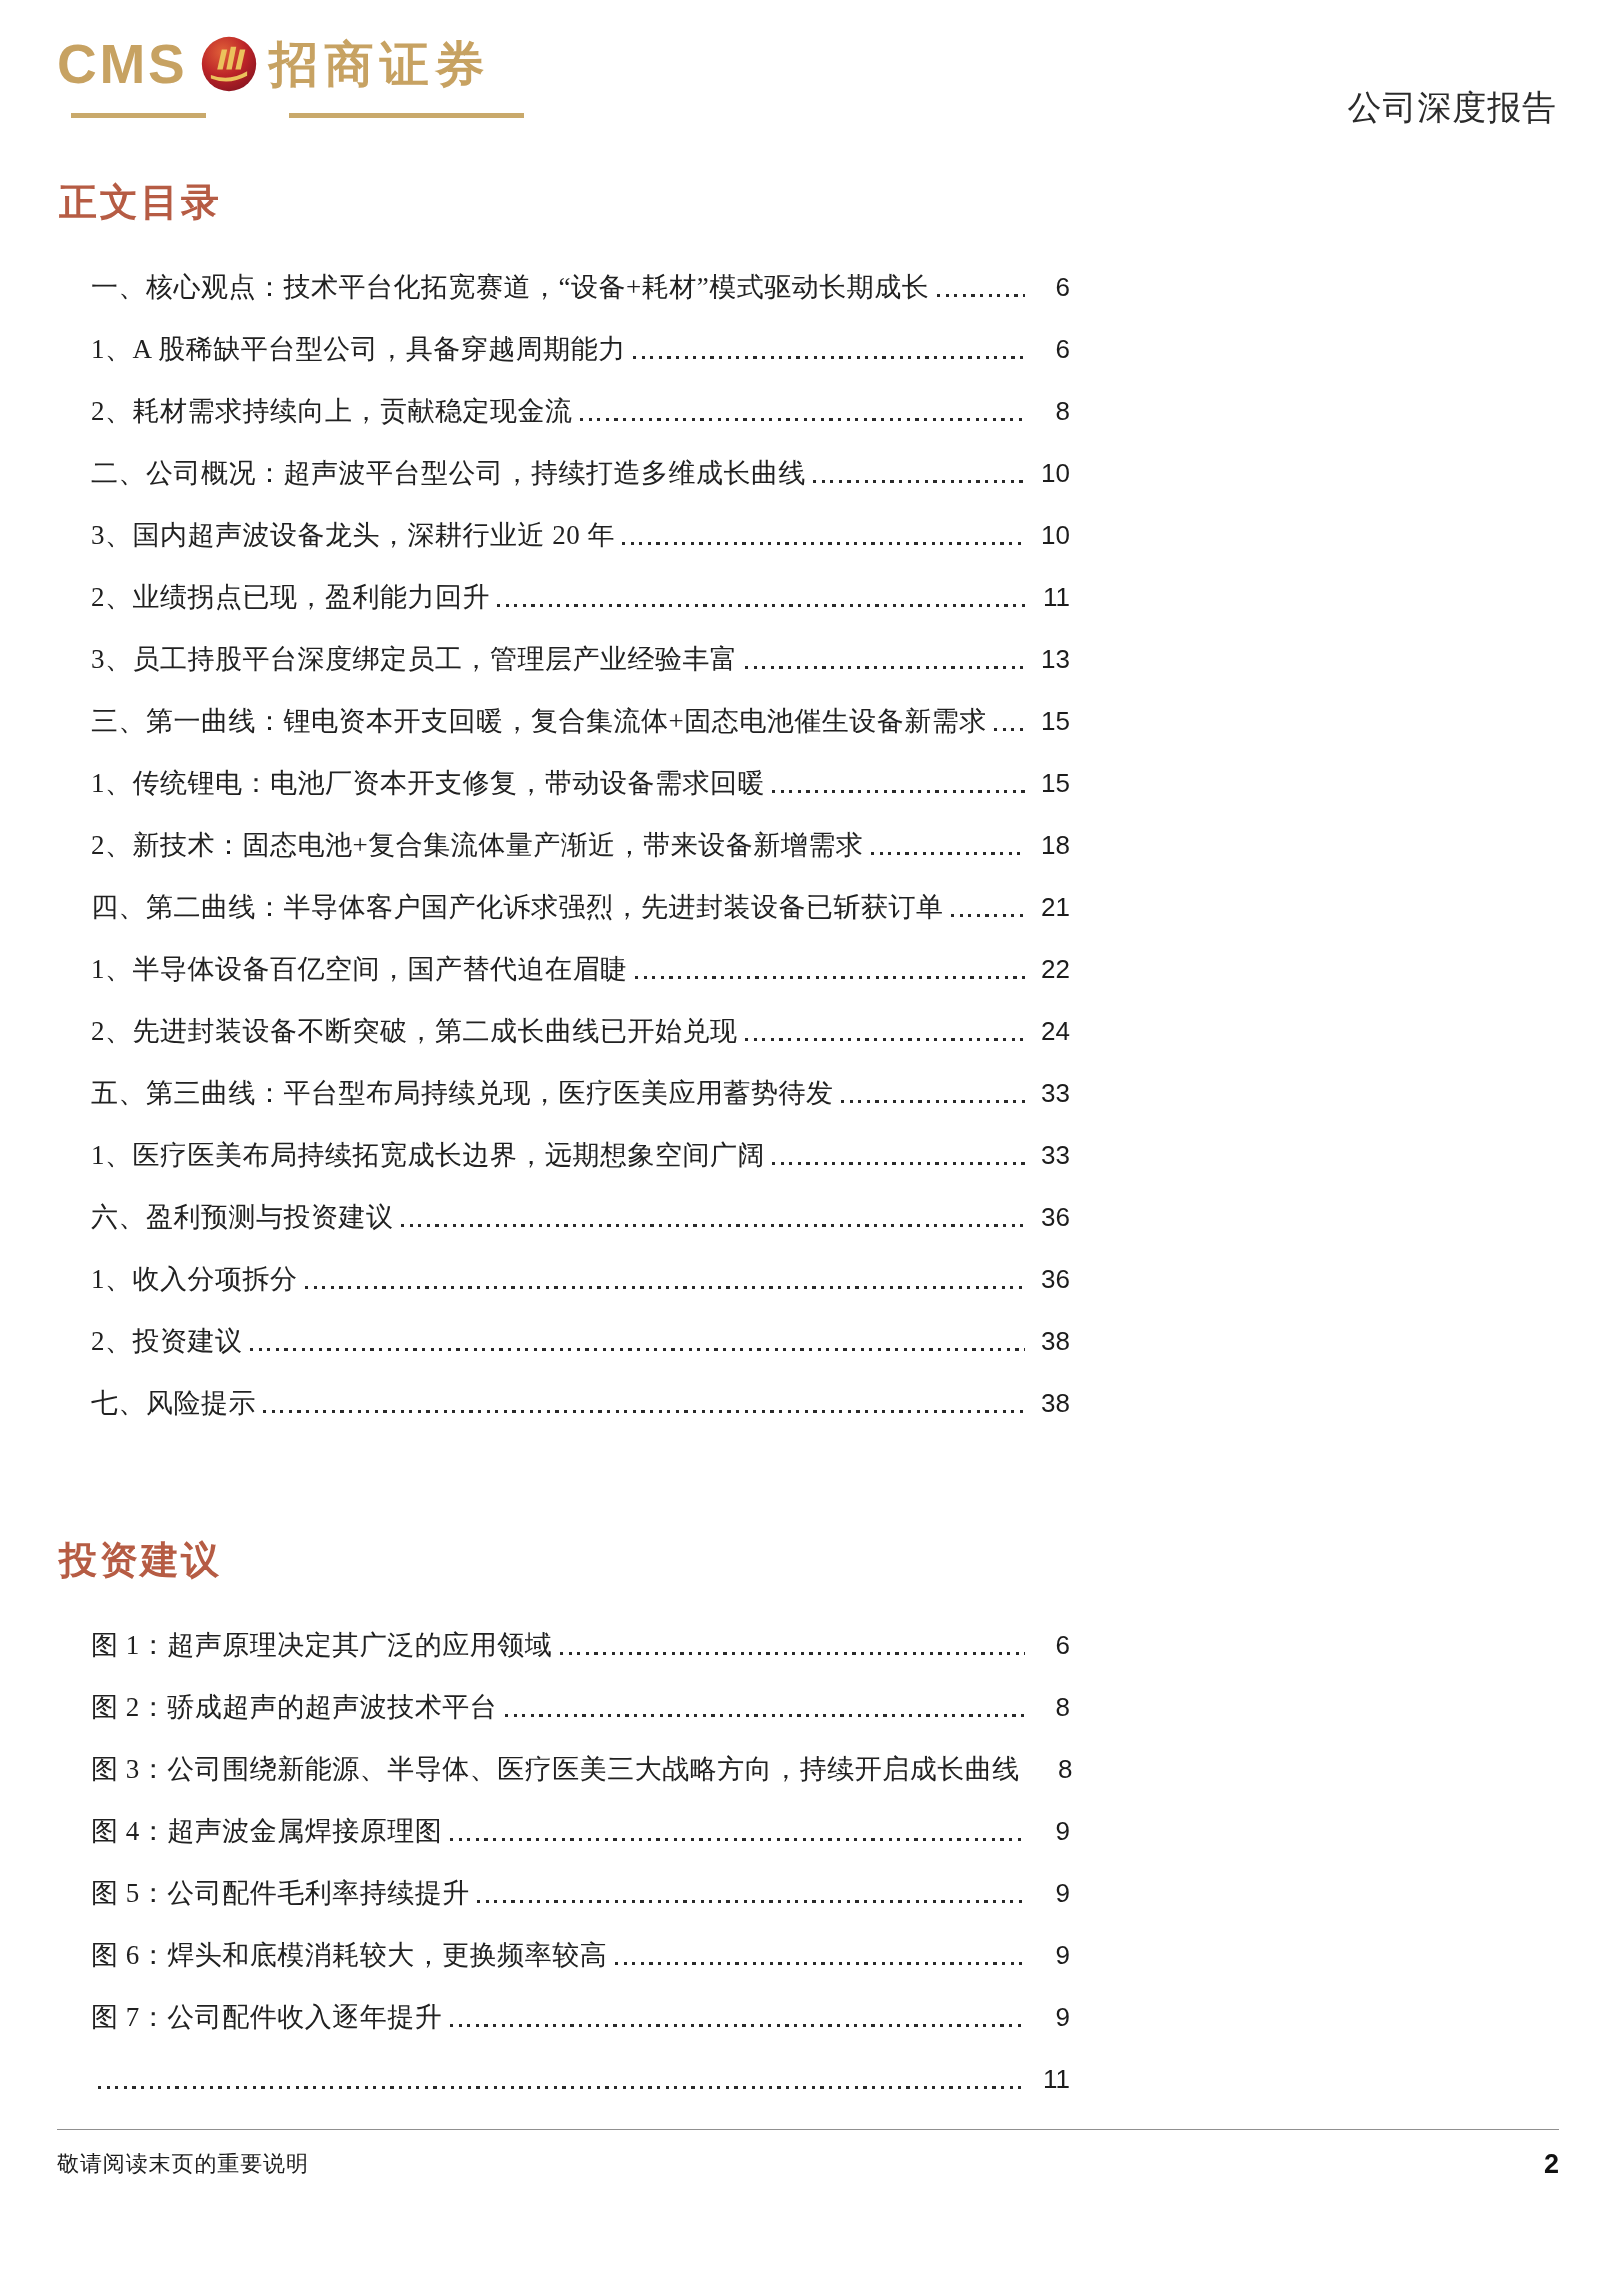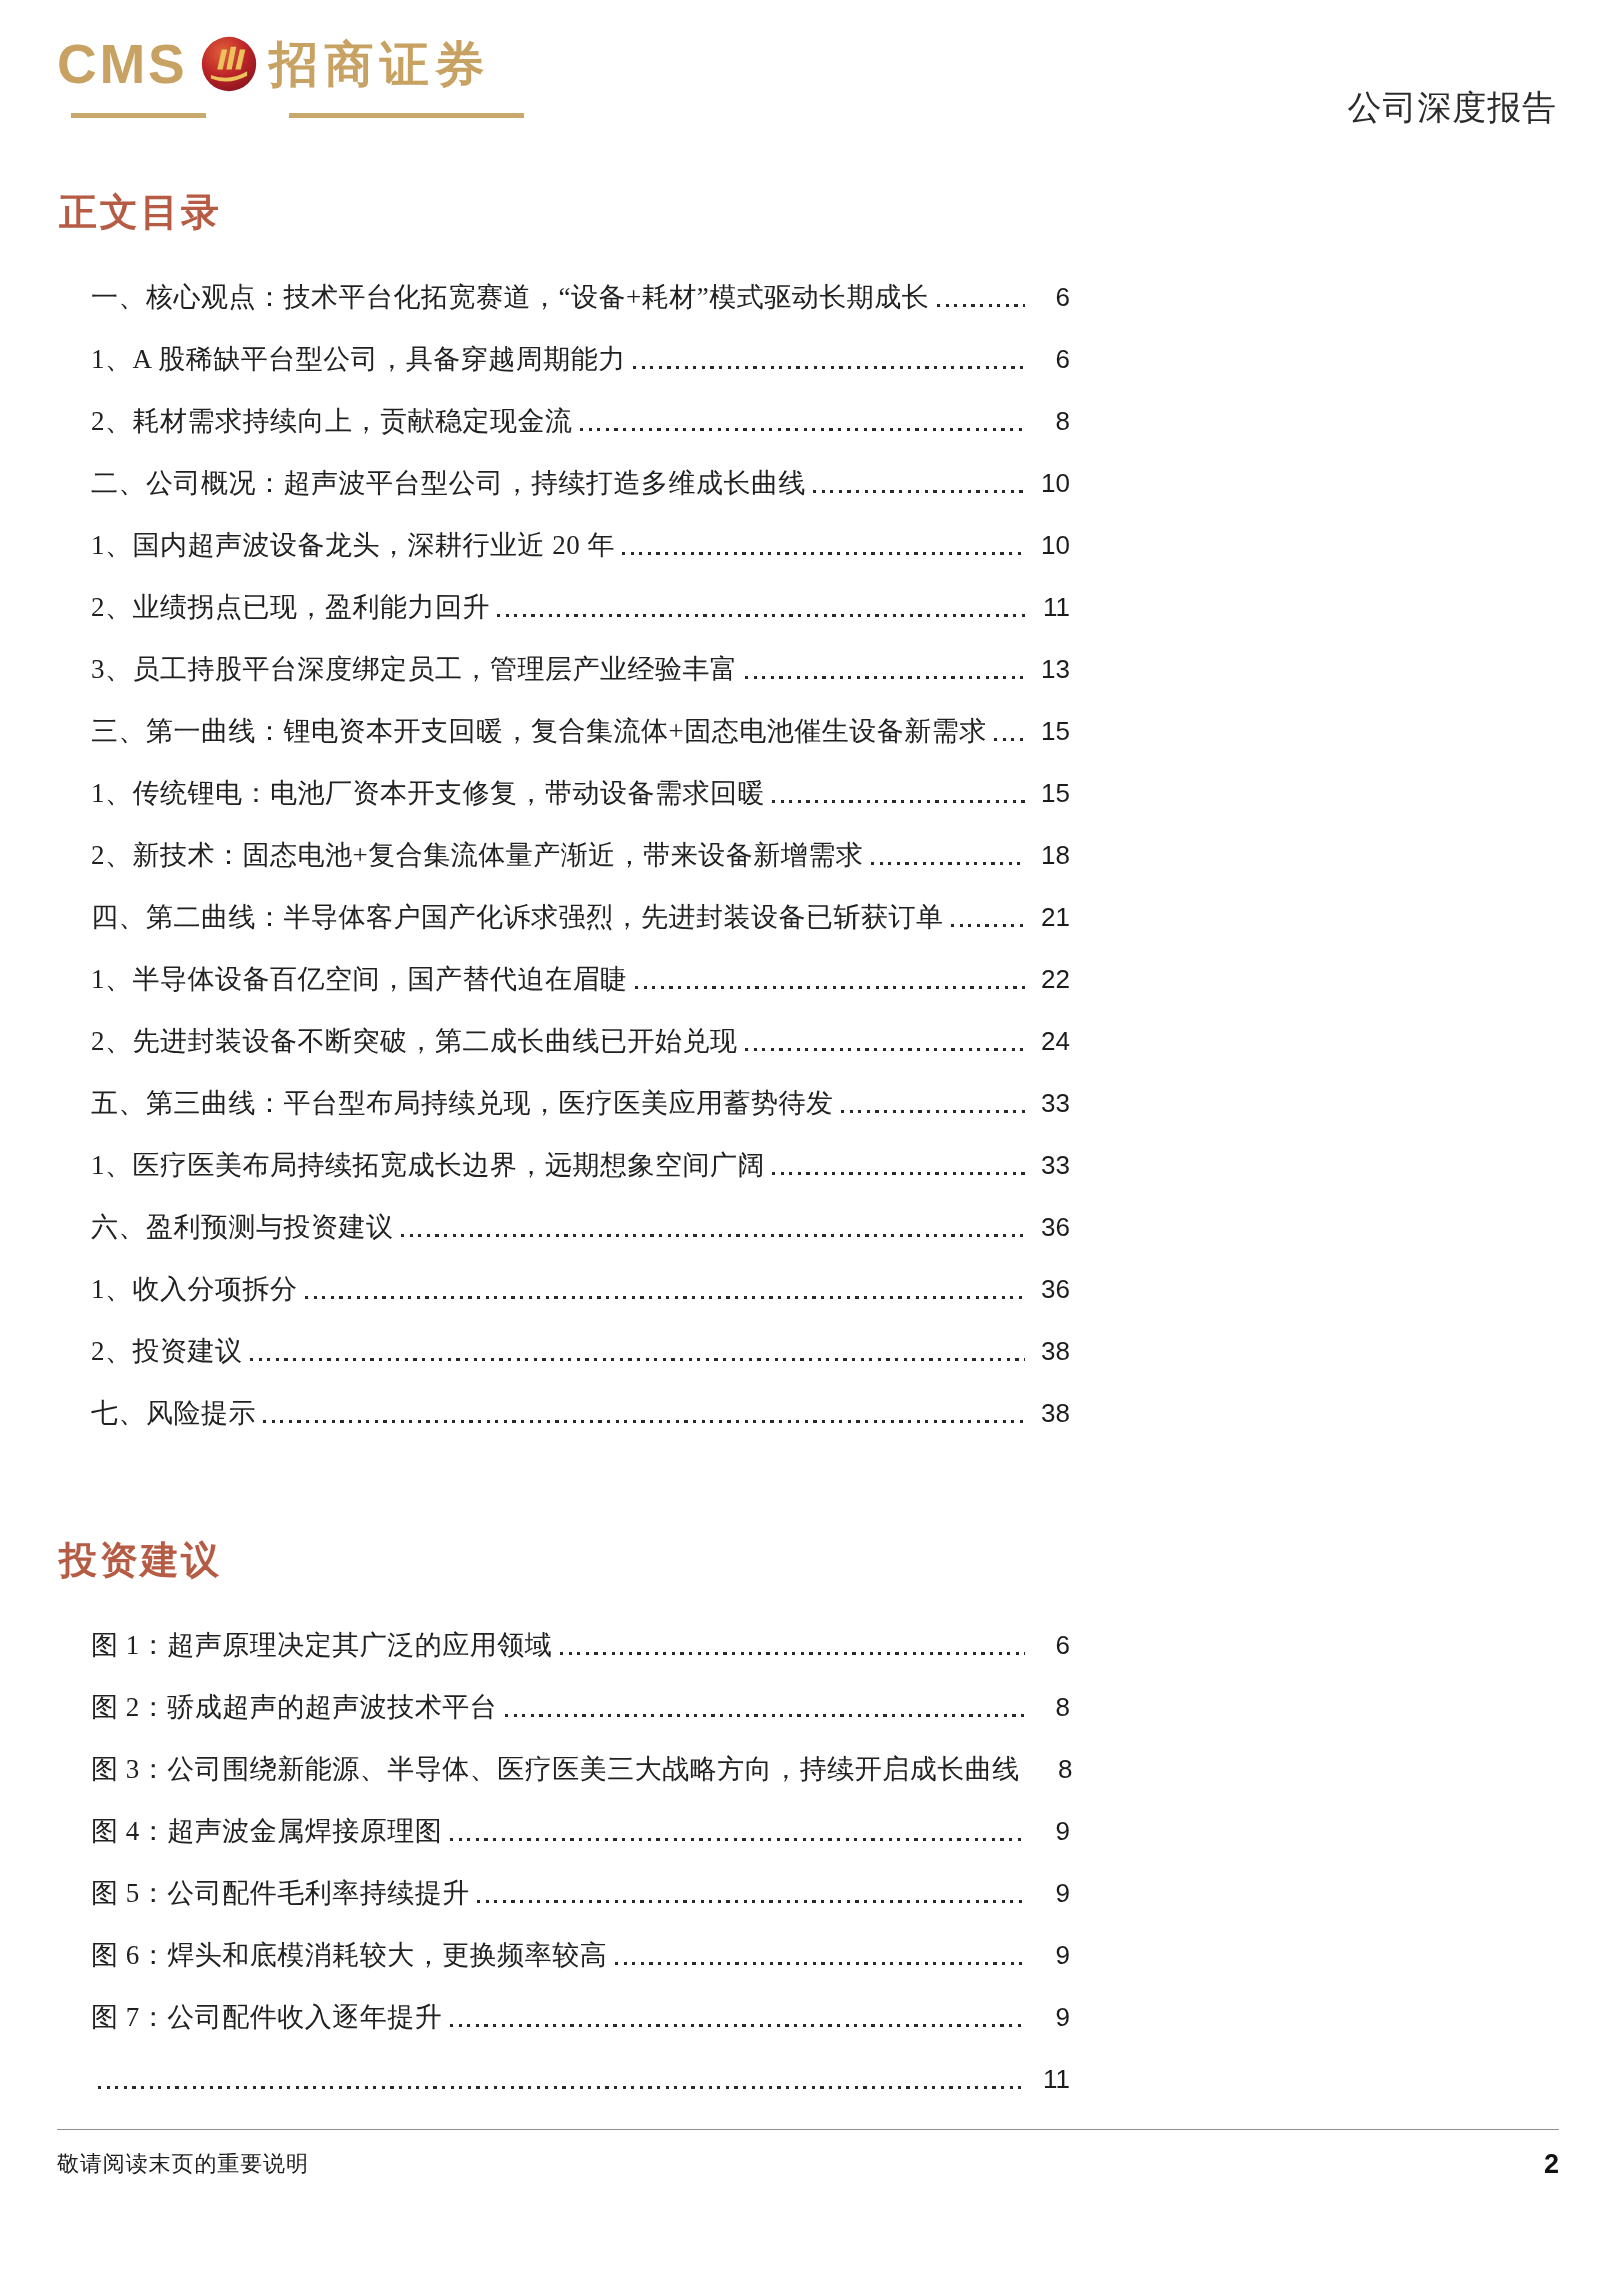--- a/index.html
+++ b/index.html
@@ -33,21 +33,21 @@
   .logo-underline { position: absolute; height: 4.5px; background: #C9A96B; top: 113px; }
   .logo-underline.u1 { left: 71px; width: 135px; }
   .logo-underline.u2 { left: 289px; width: 235px; }
   .report-type {
     position: absolute; right: 59px; top: 85px;
     font-size: 34px; color: #2b2b2b; letter-spacing: 0.9px;
   }
 
   
   .toc-section { position: absolute; left: 59px; width: 1011px; }
-  .toc-section.main-toc { top: 190px; }
+  .toc-section.main-toc { top: 180px; }
   .toc-section.figure-toc { top: 1538px; }
   .section-title {
     font-size: 38px; font-weight: bold; color: #B65C44;
     letter-spacing: 2.7px; line-height: 1.2;
   }
   .toc-list { margin-top: 45px; margin-left: 32px; }
   .toc-row {
     display: flex; align-items: flex-end;
     margin-bottom: 29px; line-height: 33px;
     font-size: 27px; white-space: nowrap;
@@ -125,21 +125,21 @@
       <span class="toc-label">2、耗材需求持续向上，贡献稳定现金流</span>
       <span class="leader"></span>
       <span class="toc-page">8</span>
     </div>
         <div class="toc-row">
       <span class="toc-label">二、公司概况：超声波平台型公司，持续打造多维成长曲线</span>
       <span class="leader"></span>
       <span class="toc-page">10</span>
     </div>
         <div class="toc-row">
-      <span class="toc-label">1、国内超声波设备龙头，深耕行业近 20 年</span>
+      <span class="toc-label">3、国内超声波设备龙头，深耕行业近 20 年</span>
       <span class="leader"></span>
       <span class="toc-page">10</span>
     </div>
         <div class="toc-row">
       <span class="toc-label">2、业绩拐点已现，盈利能力回升</span>
       <span class="leader"></span>
       <span class="toc-page">11</span>
     </div>
         <div class="toc-row">
       <span class="toc-label">3、员工持股平台深度绑定员工，管理层产业经验丰富</span>

